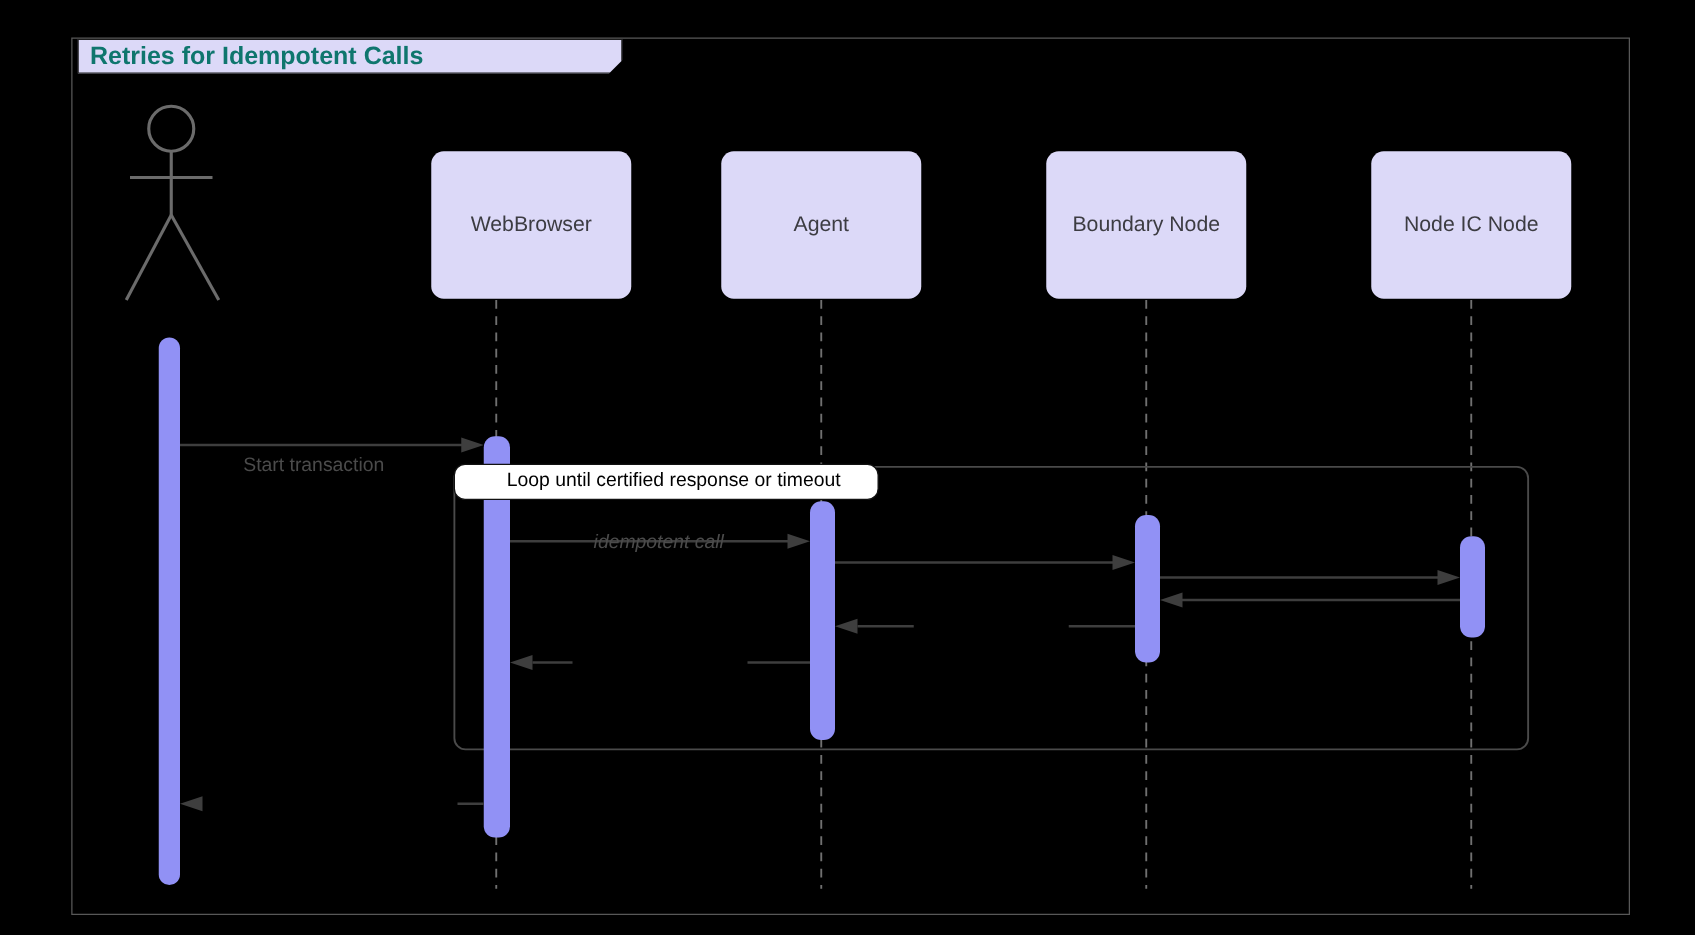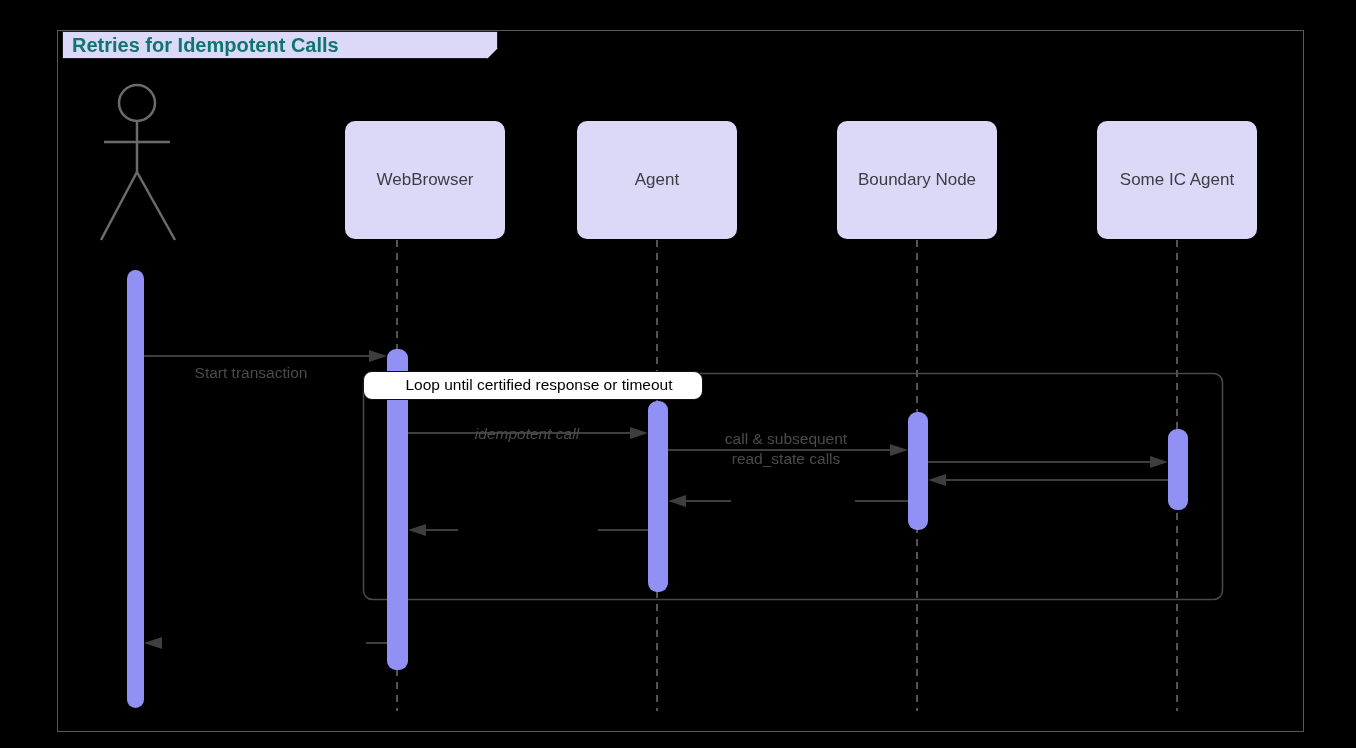--- a/index.html
+++ b/index.html
@@ -77,21 +77,21 @@
   <div class="abs participant" id="p-webbrowser">
     <span>WebBrowser</span>
   </div>
   <div class="abs participant" id="p-boundary">
     <span>Boundary Node</span>
   </div>
   <div class="abs participant" id="p-agent">
     <span>Agent</span>
   </div>
   <div class="abs participant" id="p-icnode">
-    <span>Some IC Agent</span>
+    <span>Node IC Node</span>
   </div>
 
   <div class="abs activation" id="act-user"></div>
   <div class="abs activation" id="act-webbrowser"></div>
   <div class="abs activation" id="act-agent"></div>
   <div class="abs activation" id="act-boundary"></div>
   <div class="abs activation" id="act-icnode"></div>
 
   <div class="abs" id="loop-label">Loop until certified response or timeout</div>
 
@@ -123,18 +123,14 @@
       <polygon points="1168,462 1150,456 1150,468"></polygon>
       <polygon points="928,480 946,474 946,486"></polygon>
       <polygon points="668,501 686,495 686,507"></polygon>
       <polygon points="408,530 426,524 426,536"></polygon>
       <polygon points="144,643 162,637 162,649"></polygon>
     </g>
   </svg>
 
   <div class="abs msg-label" id="msg1-label">Start transaction</div>
   <div class="abs msg-label" id="msg2-label">idempotent call</div>
-  <div class="abs msg-label" id="msg3-label">
-    <div>call &amp; subsequent</div>
-    <div>read_state calls</div>
-  </div>
 
 </div>
 
 </body></html>

